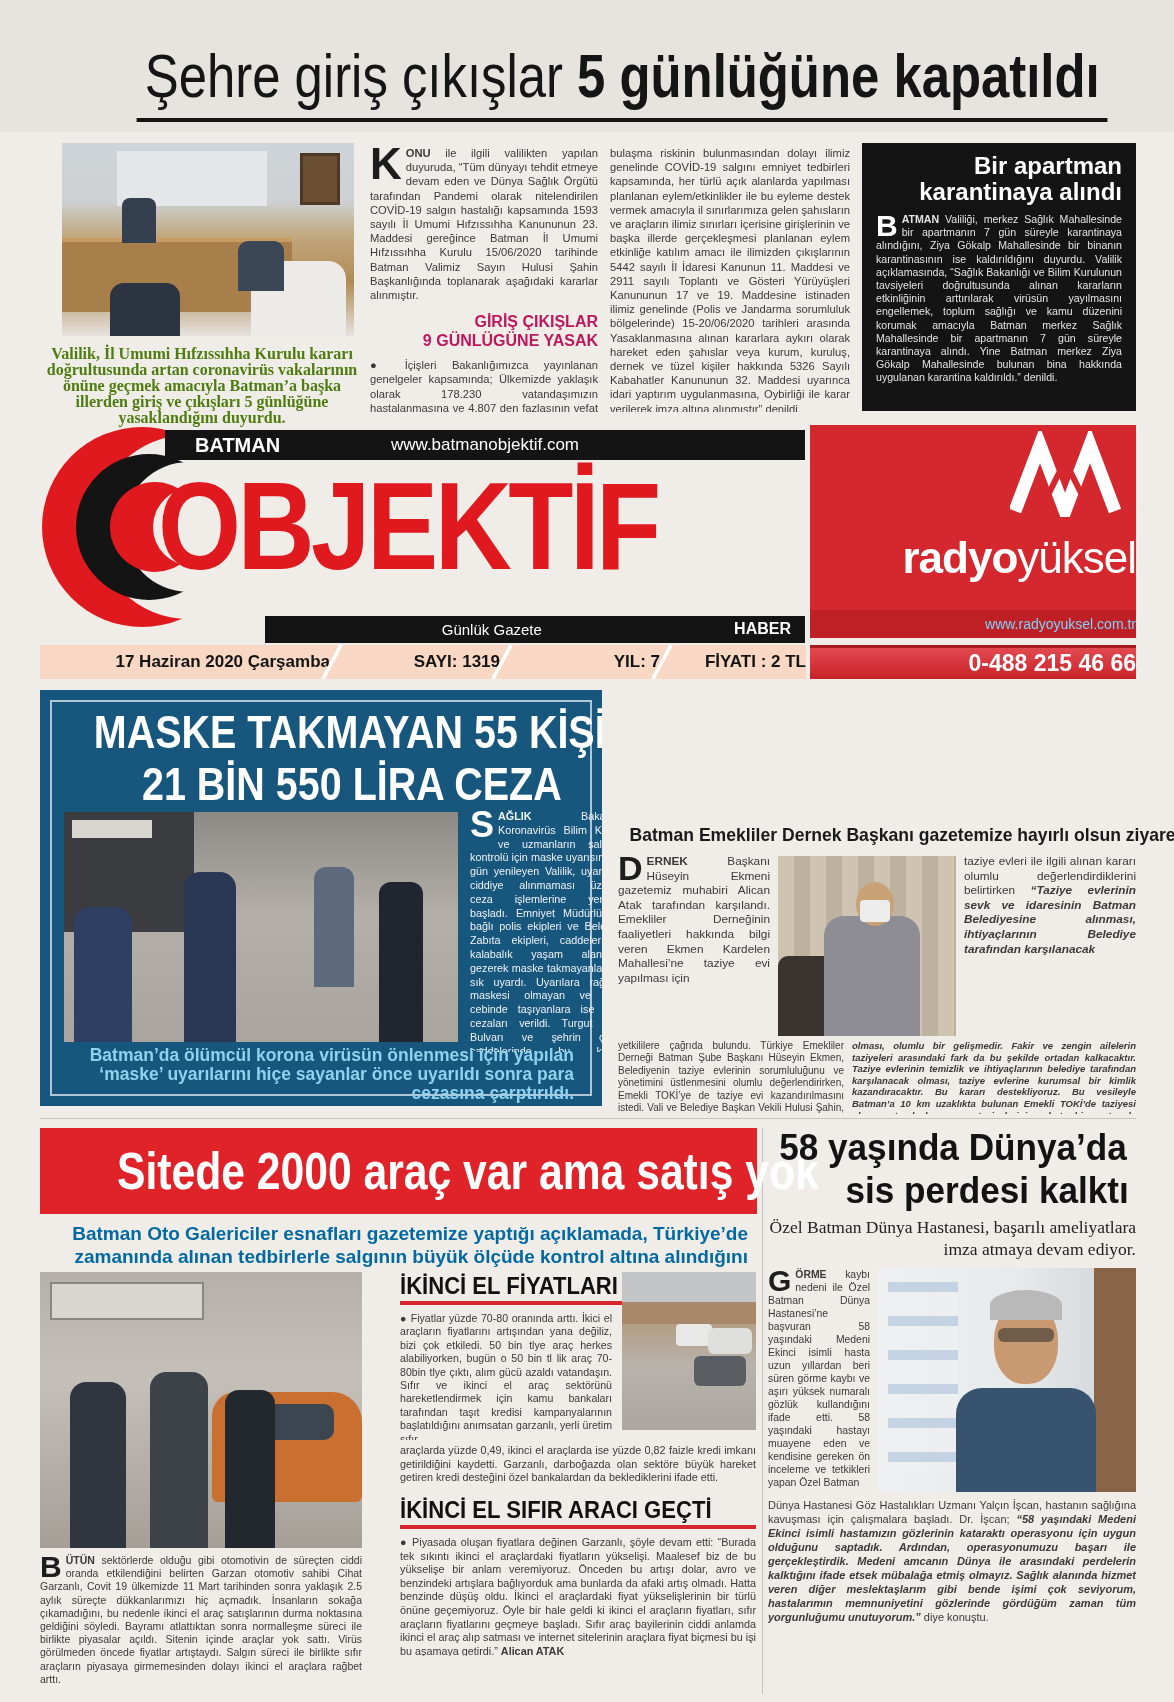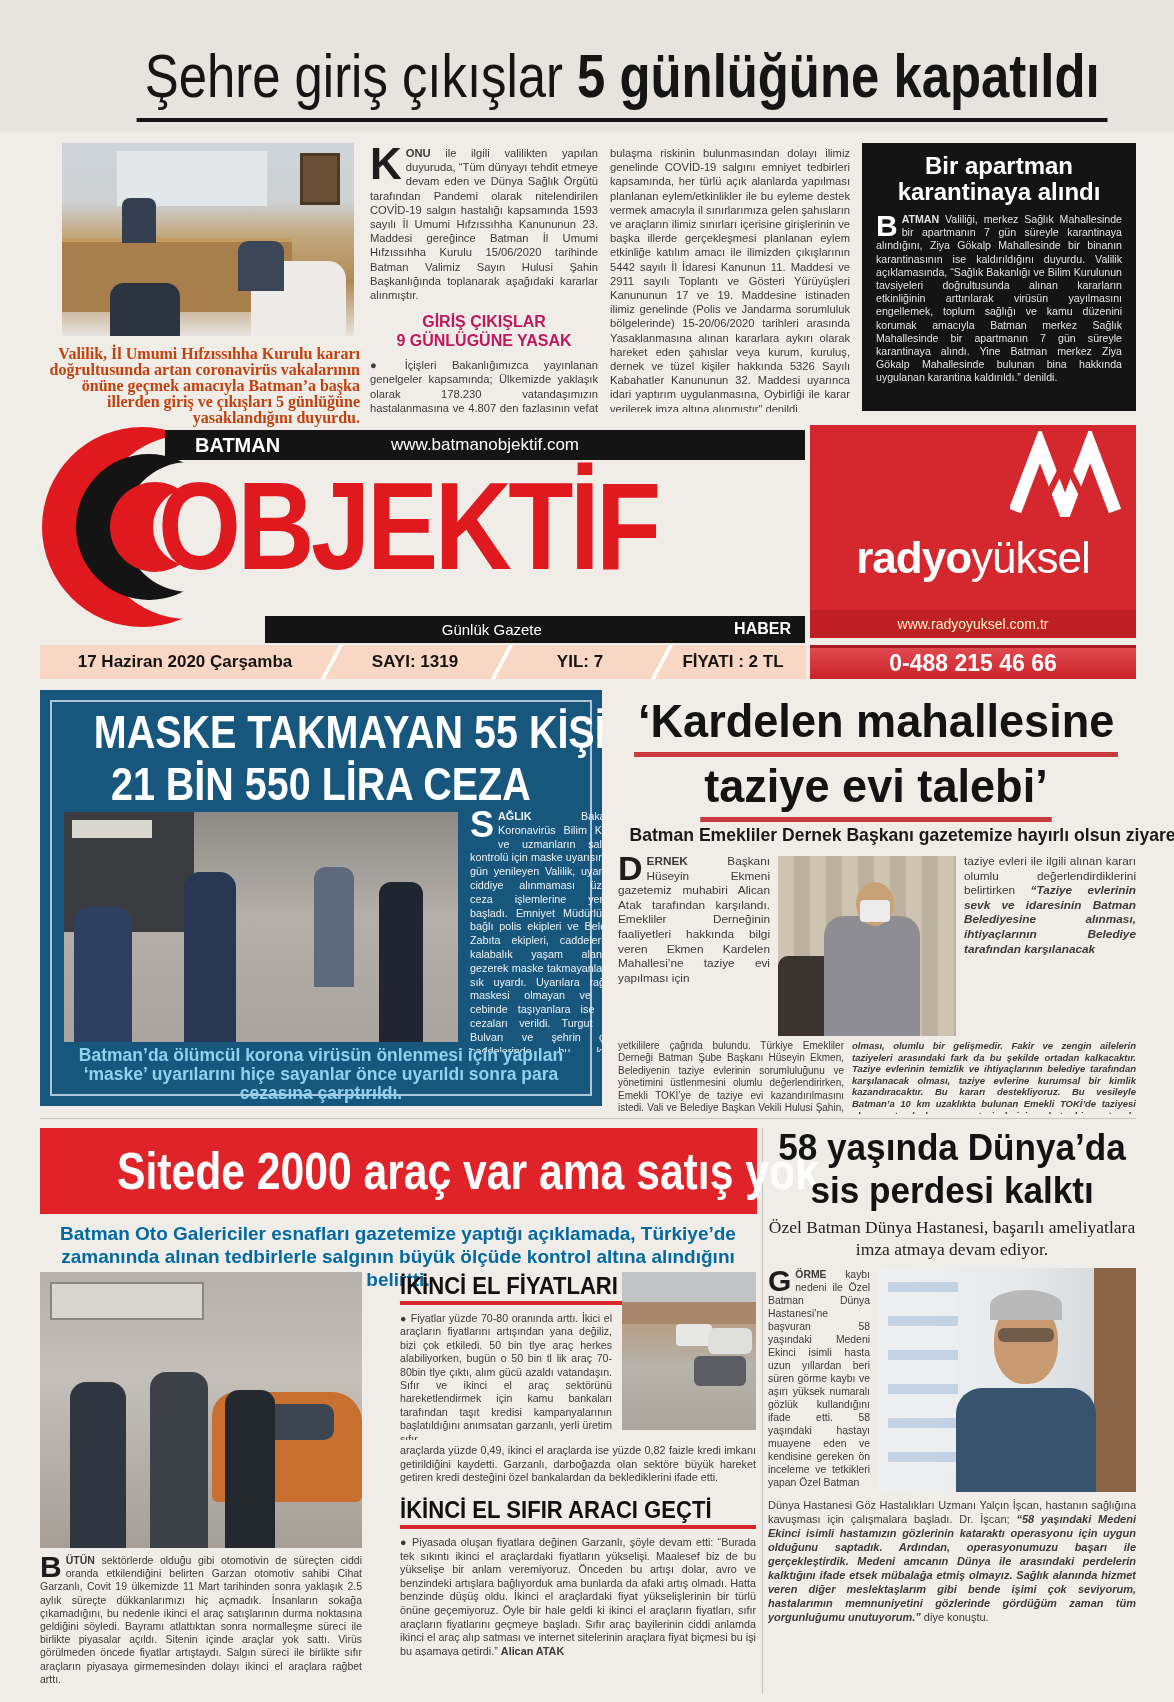--- a/index.html
+++ b/index.html
@@ -1,26 +1,26 @@
 <!DOCTYPE html>
 <html><head>
 <meta charset="utf-8">
 <style>
   html,body{margin:0;padding:0;background:#dedad6;}
   .page{position:relative;width:1174px;height:1702px;background:#f0ece8;
         font-family:"Liberation Sans",sans-serif;overflow:hidden;}
   .abs{position:absolute;}
-  .ctr{text-align:center;}
+  .ctr{text-align:right;}
   .jst{text-align:justify;}
   .cond{display:inline-block;white-space:nowrap;}
   .b{font-size:11px;line-height:14px;color:#3a3a3a;}
   .bw{color:#eef3f7;}
   .dc{float:left;font-weight:bold;padding-right:4px;color:#1d1d1d;}
   .lead{font-weight:bold;}
-  .cap{font-family:"Liberation Serif",serif;font-weight:bold;text-align:right;color:#c2410c;}
+  .cap{font-family:"Liberation Serif",serif;font-weight:bold;text-align:center;color:#4d7c0f;}
   .photo{overflow:hidden;}
   .ph{position:absolute;}
   .rule{background:#d8262c;}
   .sep{position:absolute;top:0;width:4px;height:34px;background:#ffffff;transform:skewX(-28deg);}
 </style>
 </head>
 <body>
 
 <div class="page">
 
@@ -86,21 +86,21 @@
 
   <div class="abs" style="left:810px;top:425px;width:326px;height:213px;background:#d4282e;overflow:hidden;">
     <svg style="position:absolute;right:6px;top:6px;" width="120" height="86" viewBox="0 0 120 86">
       <polyline points="5,80 30,14 55,80 80,14 105,80" fill="none" stroke="#ffffff" stroke-width="13"></polyline>
       <polyline points="30,80 55,30 80,80" fill="none" stroke="#d4282e" stroke-width="6"></polyline>
     </svg>
     <div class="ctr" style="position:absolute;left:0;right:0;top:108px;color:#fff;font-size:44px;letter-spacing:-1px;">
       <span style="font-weight:bold;">radyo</span><span>yüksel</span>
     </div>
     <div class="ctr" style="position:absolute;left:0;right:0;bottom:0;height:28px;background:#bf2026;">
-      <span style="color:#fef9c3;font-size:14px;line-height:28px;">www.radyoyuksel.com.tr</span>
+      <span style="color:#7dd3fc;font-size:14px;line-height:28px;">www.radyoyuksel.com.tr</span>
     </div>
   </div>
   <div class="abs ctr" style="left:810px;top:645px;width:326px;height:34px;background:linear-gradient(#e14a50,#c92229);border-top:3px solid #a81b20;box-sizing:border-box;">
     <span style="color:#fff;font-weight:bold;font-size:23px;line-height:31px;">0-488 215 46 66</span>
   </div>
 
   <div class="abs" style="left:40px;top:645px;width:766px;height:34px;background:#f8d7c4;font-weight:bold;font-size:17px;color:#141414;">
     <span class="abs ctr" style="left:0;top:0;width:290px;line-height:34px;">17 Haziran 2020 Çarşamba</span>
     <span class="abs ctr" style="left:290px;top:0;width:170px;line-height:34px;">SAYI: 1319</span>
     <span class="abs ctr" style="left:460px;top:0;width:160px;line-height:34px;">YIL: 7</span>
@@ -123,24 +123,20 @@
       <div class="ph" style="left:10px;top:95px;width:58px;height:135px;background:#2e4062;border-radius:16px 16px 0 0;"></div>
       <div class="ph" style="left:250px;top:55px;width:40px;height:120px;background:#5d6a7d;border-radius:12px 12px 0 0;"></div>
       <div class="ph" style="left:315px;top:70px;width:44px;height:160px;background:#1f2630;border-radius:12px 12px 0 0;"></div>
     </div>
     <div class="abs b jst bw" style="left:430px;top:120px;width:156px;height:242px;font-size:10.8px;line-height:13.8px;overflow:hidden;">
       <span class="dc" style="font-size:36px;line-height:30px;color:#fff;">S</span><span class="lead">AĞLIK</span><span> Bakanlığı Koronavirüs Bilim Kurulu ve uzmanların salgının kontrolü için maske uyarısını her gün yenileyen Valilik, uyarıların ciddiye alınmaması üzerine ceza işlemlerine yeniden başladı. Emniyet Müdürlüğüne bağlı polis ekipleri ve Belediye Zabıta ekipleri, caddeleri ve kalabalık yaşam alanlarını gezerek maske takmayanları sık sık uyardı. Uyarılara rağmen maskesi olmayan ve olup cebinde taşıyanlara ise para cezaları verildi. Turgut Özal Bulvarı ve şehrin çeşitli caddelerinde bu kurala uymayan 55 kişiye 21 bin 560 lira ceza kesildi.</span>
     </div>
     <div class="abs ctr" style="left:28px;top:356px;width:506px;font-weight:bold;font-size:17.5px;line-height:19px;color:#8ed2ee;">Batman’da ölümcül korona virüsün önlenmesi için yapılan ‘maske’ uyarılarını hiçe sayanlar önce uyarıldı sonra para cezasına çarptırıldı.</div>
   </div>
 
-  <div class="abs ctr" style="left:612px;top:692px;width:528px;color:#131313;font-weight:bold;">
-    <span class="cond" style="transform:scaleX(0.96);transform-origin:center;font-size:47px;line-height:58px;border-bottom:5px solid #c8393d;padding:0 4px 2px;">‘Kardelen mahallesine</span><br>
-    <span class="cond" style="transform:scaleX(0.96);transform-origin:center;font-size:47px;line-height:58px;border-bottom:5px solid #c8393d;padding:0 4px 2px;">taziye evi talebi’</span>
-  </div>
   <div class="abs ctr" style="left:612px;top:824px;width:528px;">
     <span class="cond" style="transform:scaleX(0.95);transform-origin:center;font-weight:bold;font-size:18.5px;color:#1a1a1a;">Batman Emekliler Dernek Başkanı gazetemize hayırlı olsun ziyaretinde bulundu.</span>
   </div>
   <div class="abs b jst" style="left:618px;top:854px;width:152px;height:182px;font-size:11.8px;line-height:14.6px;overflow:hidden;">
     <span class="dc" style="font-size:34px;line-height:28px;">D</span><span class="lead">ERNEK</span><span> Başkanı Hüseyin Ekmeni gazetemiz muhabiri Alican Atak tarafından karşılandı. Emekliler Derneğinin faaliyetleri hakkında bilgi veren Ekmen Kardelen Mahallesi’ne taziye evi yapılması için</span>
   </div>
   <div class="abs photo" style="left:778px;top:856px;width:178px;height:180px;background:repeating-linear-gradient(90deg,#cfc4b2 0 16px,#bdb2a0 16px 32px);">
     <div class="ph" style="left:0;bottom:0;width:110px;height:80px;background:#3a3330;border-radius:10px 10px 0 0;"></div>
     <div class="ph" style="left:46px;top:60px;width:96px;height:120px;background:#8d8d93;border-radius:20px 20px 0 0;"></div>
     <div class="ph" style="left:78px;top:26px;width:38px;height:44px;background:#c9a177;border-radius:50%;"></div>

